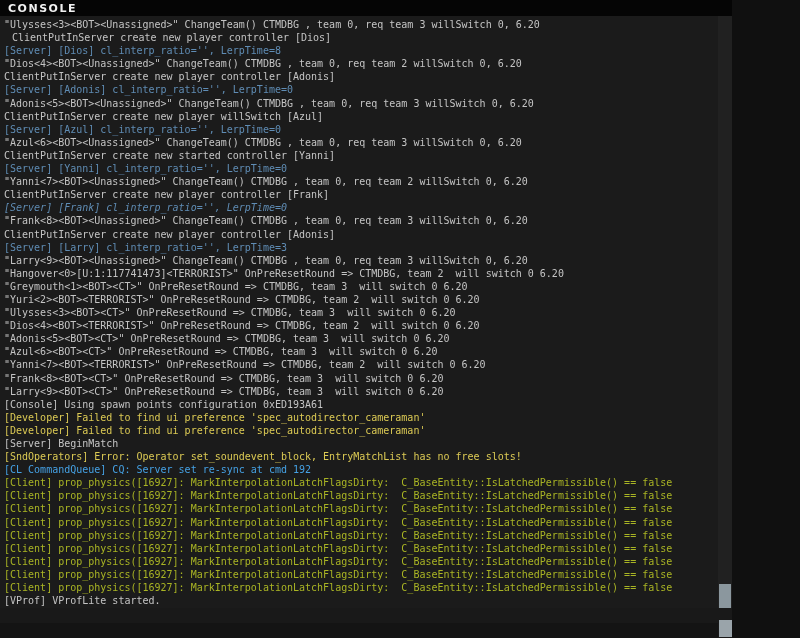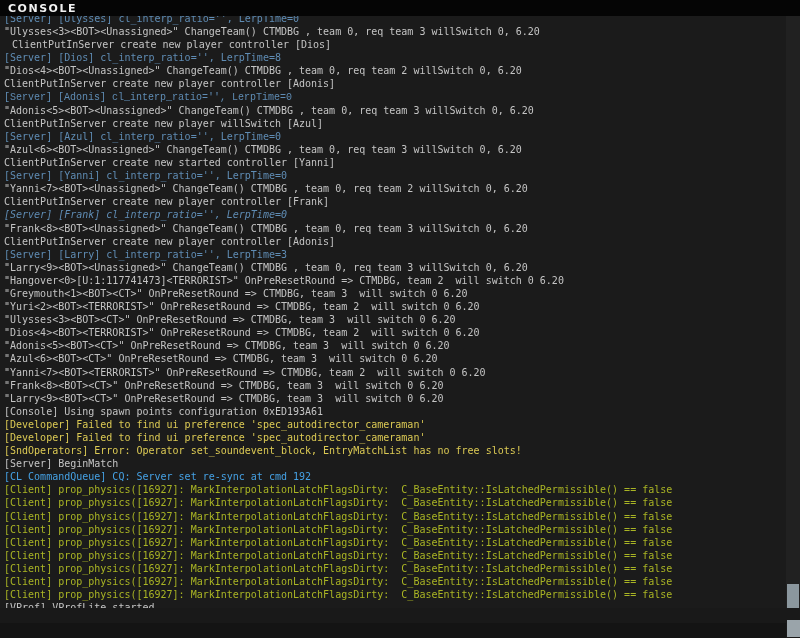--- a/index.html
+++ b/index.html
@@ -1,18 +1,18 @@
 <!DOCTYPE html>
 <html><head>
 <meta charset="utf-8">
 <style>
   * { margin:0; padding:0; box-sizing:border-box; }
   html,body { width:800px; height:638px; overflow:hidden; background:#101010; }
   body { font-family:"DejaVu Sans Mono","Liberation Mono",monospace; }
-  .window { position:absolute; top:0; left:0; width:800px; height:638px; background:#1b1b1b; }
+  .window { position:absolute; top:0; left:0; width:732px; height:638px; background:#1b1b1b; }
 
   .titlebar { position:absolute; top:0; left:0; right:0; height:16px; background:#050505; z-index:6;
               display:flex; align-items:center; padding-left:8px; }
   .title { color:#f2f2f2; font-family:"DejaVu Sans","Liberation Sans",sans-serif; font-weight:bold;
            font-size:11px; letter-spacing:1.5px; }
 
   .log { position:absolute; top:16px; left:0; right:14px; bottom:30px; overflow:hidden;
          padding:2px 0 0 4px; background:#1b1b1b; }
   .line { font-size:10px; line-height:13.1px; white-space:pre; }
   .line.clipped { margin-top:-6px; }
@@ -27,27 +27,26 @@
 </head>
 <body>
 
 <div class="window">
 
   <div class="titlebar">
     <span class="title">CONSOLE</span>
   </div>
 
   <div class="log" id="log">
-      <div class="line clipped" style="color: rgb(95, 140, 180);">[Server] [Ulysses] cl_interp_ratio='', LerpTime=0</div>
       <div class="line" style="color: rgb(196, 196, 196);">"Ulysses&lt;3&gt;&lt;BOT&gt;&lt;Unassigned&gt;" ChangeTeam() CTMDBG , team 0, req team 3 willSwitch 0, 6.20</div>
       <div class="line" style="color: rgb(196, 196, 196); margin-left: 8px;">ClientPutInServer create new player controller [Dios]</div>
       <div class="line" style="color: rgb(95, 140, 180);">[Server] [Dios] cl_interp_ratio='', LerpTime=8</div>
       <div class="line" style="color: rgb(196, 196, 196);">"Dios&lt;4&gt;&lt;BOT&gt;&lt;Unassigned&gt;" ChangeTeam() CTMDBG , team 0, req team 2 willSwitch 0, 6.20</div>
       <div class="line" style="color: rgb(196, 196, 196);">ClientPutInServer create new player controller [Adonis]</div>
-      <div class="line" style="color: rgb(95, 140, 180); font-family: Liberation Mono, monospace;">[Server] [Adonis] cl_interp_ratio='', LerpTime=0</div>
+      <div class="line" style="color: rgb(95, 140, 180);">[Server] [Adonis] cl_interp_ratio='', LerpTime=0</div>
       <div class="line" style="color: rgb(196, 196, 196);">"Adonis&lt;5&gt;&lt;BOT&gt;&lt;Unassigned&gt;" ChangeTeam() CTMDBG , team 0, req team 3 willSwitch 0, 6.20</div>
       <div class="line" style="color: rgb(196, 196, 196);">ClientPutInServer create new player willSwitch [Azul]</div>
       <div class="line" style="color: rgb(95, 140, 180);">[Server] [Azul] cl_interp_ratio='', LerpTime=0</div>
       <div class="line" style="color: rgb(196, 196, 196);">"Azul&lt;6&gt;&lt;BOT&gt;&lt;Unassigned&gt;" ChangeTeam() CTMDBG , team 0, req team 3 willSwitch 0, 6.20</div>
       <div class="line" style="color: rgb(196, 196, 196);">ClientPutInServer create new started controller [Yanni]</div>
       <div class="line" style="color: rgb(95, 140, 180);">[Server] [Yanni] cl_interp_ratio='', LerpTime=0</div>
       <div class="line" style="color: rgb(196, 196, 196);">"Yanni&lt;7&gt;&lt;BOT&gt;&lt;Unassigned&gt;" ChangeTeam() CTMDBG , team 0, req team 2 willSwitch 0, 6.20</div>
       <div class="line" style="color: rgb(196, 196, 196);">ClientPutInServer create new player controller [Frank]</div>
       <div class="line" style="color: rgb(95, 140, 180); font-style: italic;">[Server] [Frank] cl_interp_ratio='', LerpTime=0</div>
       <div class="line" style="color: rgb(196, 196, 196);">"Frank&lt;8&gt;&lt;BOT&gt;&lt;Unassigned&gt;" ChangeTeam() CTMDBG , team 0, req team 3 willSwitch 0, 6.20</div>
@@ -60,22 +59,22 @@
       <div class="line" style="color: rgb(196, 196, 196);">"Ulysses&lt;3&gt;&lt;BOT&gt;&lt;CT&gt;" OnPreResetRound =&gt; CTMDBG, team 3  will switch 0 6.20</div>
       <div class="line" style="color: rgb(196, 196, 196);">"Dios&lt;4&gt;&lt;BOT&gt;&lt;TERRORIST&gt;" OnPreResetRound =&gt; CTMDBG, team 2  will switch 0 6.20</div>
       <div class="line" style="color: rgb(196, 196, 196);">"Adonis&lt;5&gt;&lt;BOT&gt;&lt;CT&gt;" OnPreResetRound =&gt; CTMDBG, team 3  will switch 0 6.20</div>
       <div class="line" style="color: rgb(196, 196, 196);">"Azul&lt;6&gt;&lt;BOT&gt;&lt;CT&gt;" OnPreResetRound =&gt; CTMDBG, team 3  will switch 0 6.20</div>
       <div class="line" style="color: rgb(196, 196, 196);">"Yanni&lt;7&gt;&lt;BOT&gt;&lt;TERRORIST&gt;" OnPreResetRound =&gt; CTMDBG, team 2  will switch 0 6.20</div>
       <div class="line" style="color: rgb(196, 196, 196);">"Frank&lt;8&gt;&lt;BOT&gt;&lt;CT&gt;" OnPreResetRound =&gt; CTMDBG, team 3  will switch 0 6.20</div>
       <div class="line" style="color: rgb(196, 196, 196);">"Larry&lt;9&gt;&lt;BOT&gt;&lt;CT&gt;" OnPreResetRound =&gt; CTMDBG, team 3  will switch 0 6.20</div>
       <div class="line" style="color: rgb(196, 196, 196);">[Console] Using spawn points configuration 0xED193A61</div>
       <div class="line" style="color: rgb(220, 202, 84);">[Developer] Failed to find ui preference 'spec_autodirector_cameraman'</div>
       <div class="line" style="color: rgb(220, 202, 84);">[Developer] Failed to find ui preference 'spec_autodirector_cameraman'</div>
+      <div class="line" style="color: rgb(196, 196, 196);">[Server] BeginMatch</div>
       <div class="line" style="color: rgb(220, 202, 84);">[SndOperators] Error: Operator set_soundevent_block, EntryMatchList has no free slots!</div>
-      <div class="line" style="color: rgb(196, 196, 196);">[Server] BeginMatch</div>
       <div class="line" style="color: rgb(69, 161, 228);">[CL CommandQueue] CQ: Server set re-sync at cmd 192</div>
       <div class="line" style="color: rgb(169, 180, 36);">[Client] prop_physics([16927]: MarkInterpolationLatchFlagsDirty:  C_BaseEntity::IsLatchedPermissible() == false</div>
       <div class="line" style="color: rgb(169, 180, 36);">[Client] prop_physics([16927]: MarkInterpolationLatchFlagsDirty:  C_BaseEntity::IsLatchedPermissible() == false</div>
       <div class="line" style="color: rgb(169, 180, 36);">[Client] prop_physics([16927]: MarkInterpolationLatchFlagsDirty:  C_BaseEntity::IsLatchedPermissible() == false</div>
       <div class="line" style="color: rgb(169, 180, 36);">[Client] prop_physics([16927]: MarkInterpolationLatchFlagsDirty:  C_BaseEntity::IsLatchedPermissible() == false</div>
       <div class="line" style="color: rgb(169, 180, 36);">[Client] prop_physics([16927]: MarkInterpolationLatchFlagsDirty:  C_BaseEntity::IsLatchedPermissible() == false</div>
       <div class="line" style="color: rgb(169, 180, 36);">[Client] prop_physics([16927]: MarkInterpolationLatchFlagsDirty:  C_BaseEntity::IsLatchedPermissible() == false</div>
       <div class="line" style="color: rgb(169, 180, 36);">[Client] prop_physics([16927]: MarkInterpolationLatchFlagsDirty:  C_BaseEntity::IsLatchedPermissible() == false</div>
       <div class="line" style="color: rgb(169, 180, 36);">[Client] prop_physics([16927]: MarkInterpolationLatchFlagsDirty:  C_BaseEntity::IsLatchedPermissible() == false</div>
       <div class="line" style="color: rgb(169, 180, 36);">[Client] prop_physics([16927]: MarkInterpolationLatchFlagsDirty:  C_BaseEntity::IsLatchedPermissible() == false</div>

